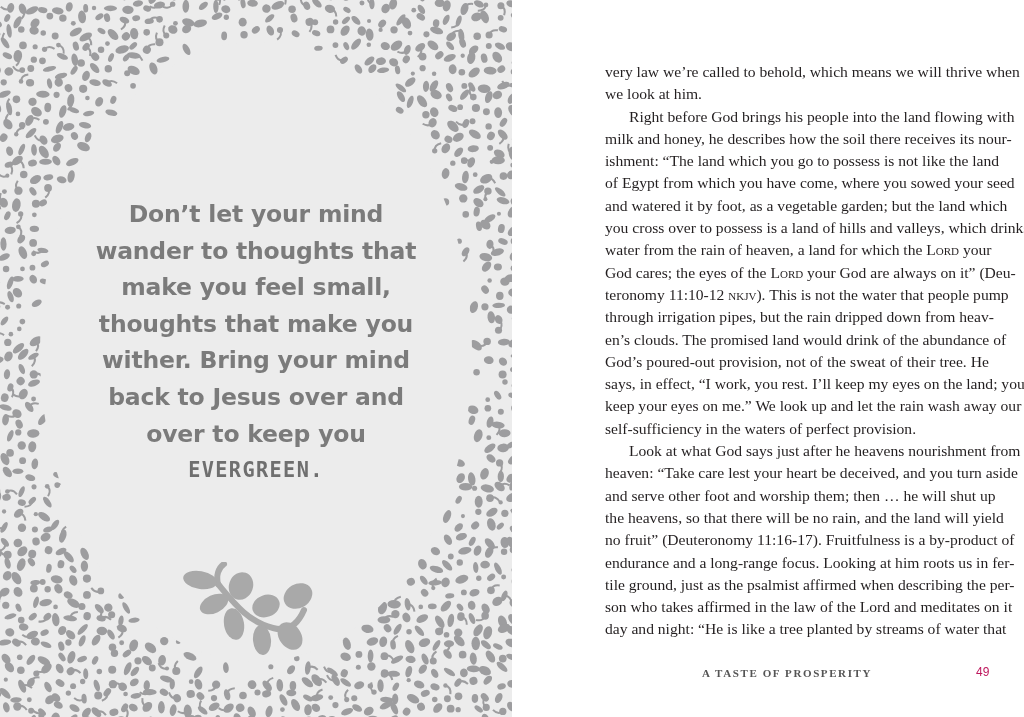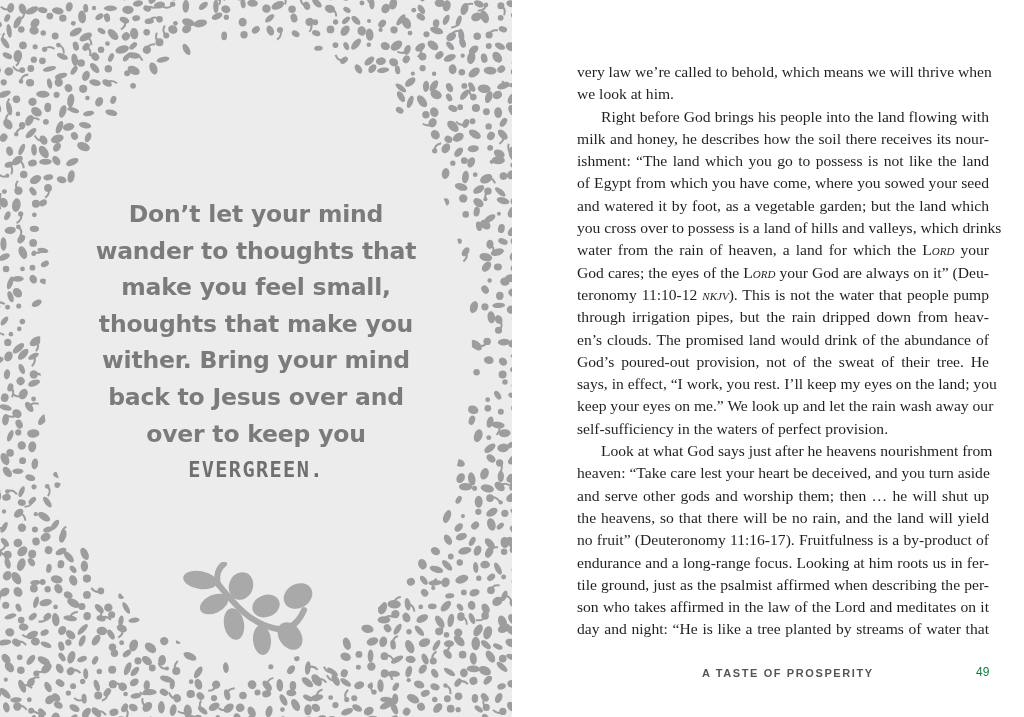--- a/index.html
+++ b/index.html
@@ -56,38 +56,38 @@
     }
     .body-text {
       position: absolute;
       left: 65px; top: 61px;
       width: 412px;
       font-family: "Liberation Serif", serif;
       font-size: 15.6px;
       line-height: 22.3px;
       color: #231f20;
     }
-    .body-text .ln { display: block; white-space: nowrap; text-align: justify; text-align-last: justify; }
+    .body-text .ln { display: block; white-space: nowrap; text-align: justify; text-align-last: justify; margin-left: 28px; }
     .body-text .ln.last { text-align-last: left; font-family: Liberation Serif, serif; }
-    .body-text .sc { font-variant: small-caps; font-style: italic; }
+    .body-text .sc { font-variant: small-caps; }
     .footer-title {
       position: absolute;
       left: 190px; top: 667px;
-      font-family: Liberation Sans, sans-serif;
+      font-family: Liberation Serif, serif;
       font-weight: bold;
       font-size: 11px;
       letter-spacing: 1.6px;
       color: #555555;
     }
     .page-num {
       position: absolute;
       left: 464px; top: 665px;
       font-family: "Liberation Sans", sans-serif;
       font-size: 12px;
-      color: #15803d;
+      color: #be185d;
     }
   </style>
 </head>
 <body>
 
 <div class="spread">
 
   <div class="page-left">
     <svg class="pattern" width="512" height="717" viewBox="0 0 512 717" id="patternSvg">
         <circle cx="-6.076680384087791" cy="-5.513683127572016" r="2.536749828532236" fill="#9d9d9f"></circle>
@@ -1293,21 +1293,21 @@
         <span class="ln">God cares; the eyes of the L<span class="sc">ord</span> your God are always on it” (Deu-</span>
         <span class="ln">teronomy 11:10-12 <span class="sc">nkjv</span>). This is not the water that people pump</span>
         <span class="ln">through irrigation pipes, but the rain dripped down from heav-</span>
         <span class="ln">en’s clouds. The promised land would drink of the abundance of</span>
         <span class="ln">God’s poured-out provision, not of the sweat of their tree. He</span>
         <span class="ln">says, in effect, “I work, you rest. I’ll keep my eyes on the land; you</span>
         <span class="ln">keep your eyes on me.” We look up and let the rain wash away our</span>
         <span class="ln last">self-sufficiency in the waters of perfect provision.</span>
         <span class="ln" style="text-indent: 24px;">Look at what God says just after he heavens nourishment from</span>
         <span class="ln">heaven: “Take care lest your heart be deceived, and you turn aside</span>
-        <span class="ln">and serve other gods and worship them; then … he will shut up</span>
+        <span class="ln">and serve other foot and worship them; then … he will shut up</span>
         <span class="ln">the heavens, so that there will be no rain, and the land will yield</span>
         <span class="ln">no fruit” (Deuteronomy 11:16-17). Fruitfulness is a by-product of</span>
         <span class="ln">endurance and a long-range focus. Looking at him roots us in fer-</span>
         <span class="ln">tile ground, just as the psalmist affirmed when describing the per-</span>
         <span class="ln">son who takes affirmed in the law of the Lord and meditates on it</span>
         <span class="ln">day and night: “He is like a tree planted by streams of water that</span>
       </div>
     <div class="footer-title">A TASTE OF PROSPERITY</div>
     <div class="page-num">49</div>
   </div>

